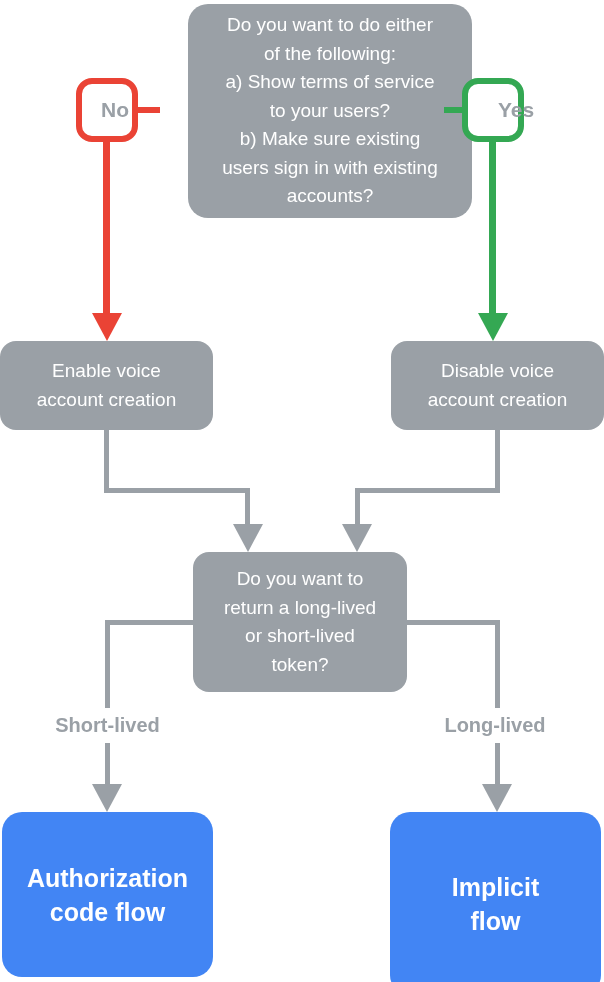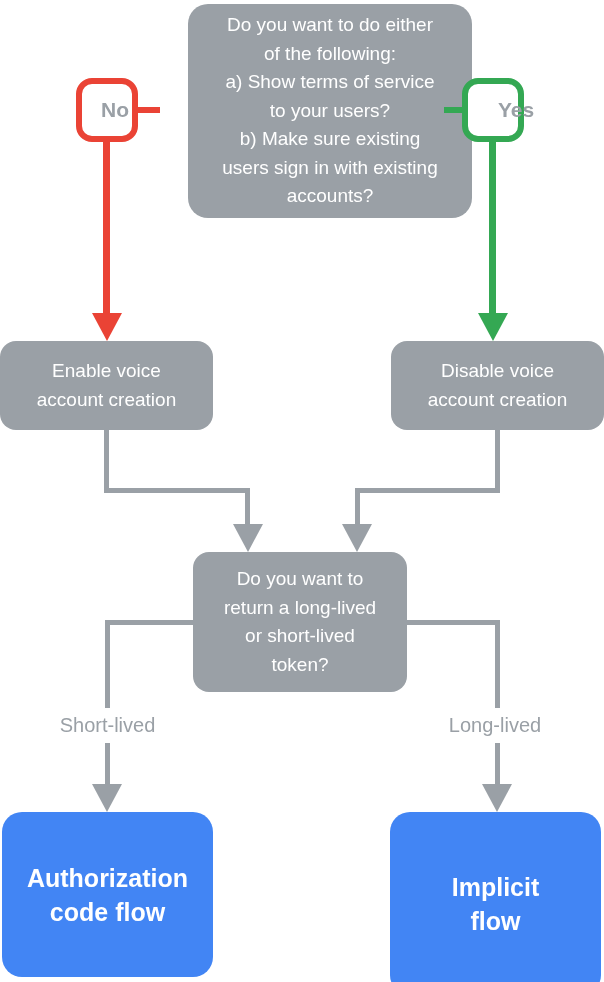--- a/index.html
+++ b/index.html
@@ -53,21 +53,21 @@
   }
   .arrowhead-red   { border-top-color: var(--red, #EA4335); }
   .arrowhead-green { border-top-color: var(--green, #34A853); }
 
   .edge-label {
     position: absolute;
     height: 35px;
     background: #ffffff;
     display: flex; align-items: center; justify-content: center;
     color: var(--gray, #9AA0A6);
-    font-weight: normal; font-size: 20px;
+    font-weight: bold; font-size: 20px;
     z-index: 2;
   }
 </style>
 </head>
 <body>
 
 <div class="stage">
 
   <div class="node gray-node" style="left:160px; top:4px; width:284px; height:214px; border-radius:20px; padding:0 4px;margin-left:28px;">
     <span>Do you want to do either

